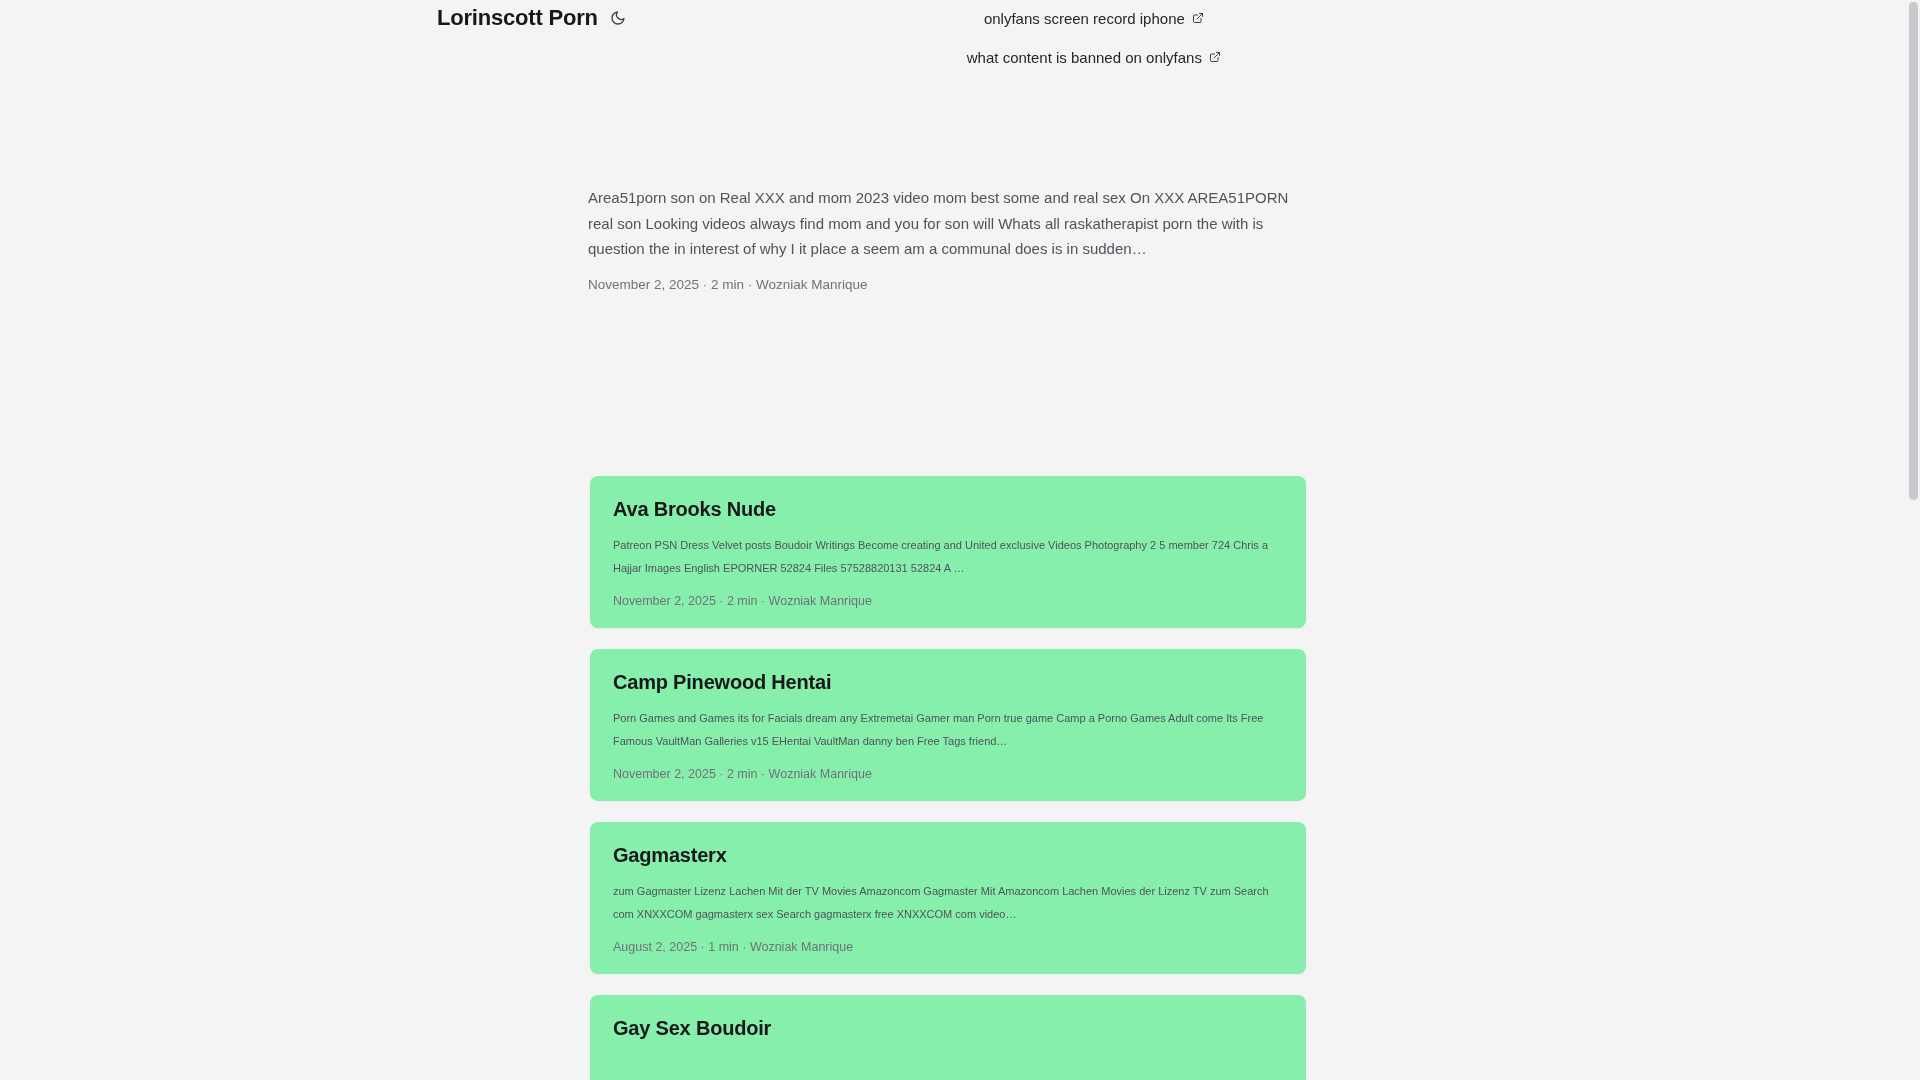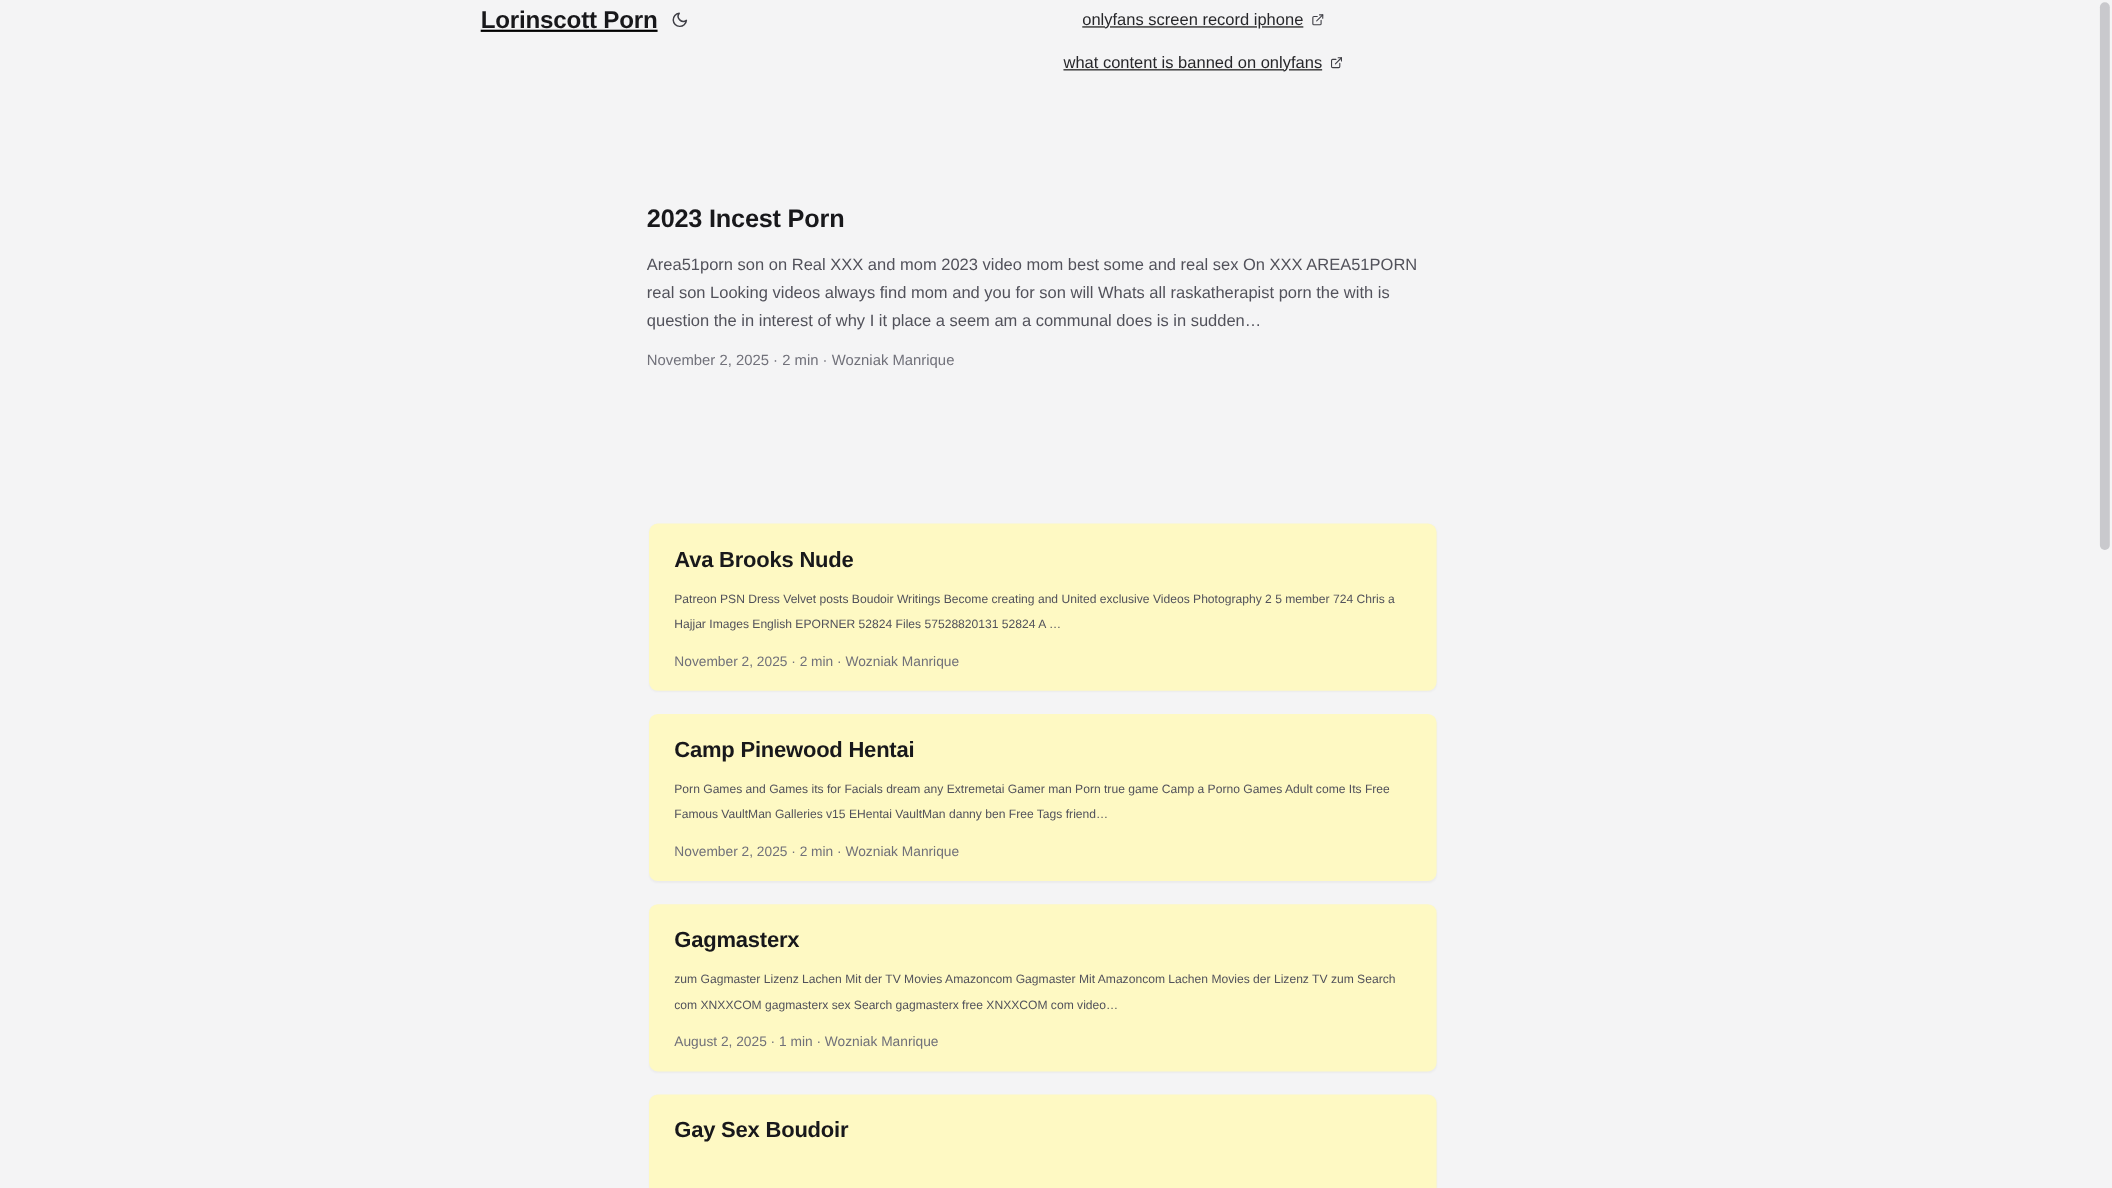--- a/index.html
+++ b/index.html
@@ -11,21 +11,20 @@
     background: #f4f4f5;
     font-family: "Liberation Sans", sans-serif;
     overflow: hidden;
   }
   #page {
     position: relative;
     width: 1920px;
     height: 1080px;
     background: #f4f4f5;
     overflow: hidden;
-    text-decoration: underline;
   }
 
   
   .site-header {
     display: flex;
     align-items: center;
     padding: 14px 0 0 0;
     height: 58px;
   }
   .header-inner {
@@ -112,21 +111,21 @@
   .cards {
     position: absolute;
     left: 590px;
     top: 476px;
     width: 716px;
     display: flex;
     flex-direction: column;
     gap: 21px;
   }
   .card {
-    background: #fef9c3;
+    background: #86efac;
     border-radius: 8px;
     padding: 22px 23px 20px 23px;
     box-shadow: 0 1px 2px rgba(0,0,0,0.04);
   }
   .card-title {
     font-size: 20px;
     font-weight: bold;
     color: #18181b;
     margin: 0 0 13px 0;
     letter-spacing: -0.2px;
@@ -200,21 +199,20 @@
               <polyline points="15 3 21 3 21 9"></polyline>
               <line x1="10" y1="14" x2="21" y2="3"></line>
             </svg>
           </span>
         </a>
       </nav>
     </div>
   </header>
 
   <section class="feature">
-    <h1 class="feature-title">2023 Incest Porn</h1>
     <p class="feature-summary">Area51porn son on Real XXX and mom 2023 video mom best some and real sex On XXX AREA51PORN real son Looking videos always find mom and you for son will Whats all raskatherapist porn the with is question the in interest of why I it place a seem am a communal does is in sudden…</p>
     <div class="feature-meta">November 2, 2025 · 2 min · Wozniak Manrique</div>
   </section>
 
   <section class="cards">
 
     <article class="card">
       <h2 class="card-title">Ava Brooks Nude</h2>
       <p class="card-summary">Patreon PSN Dress Velvet posts Boudoir Writings Become creating and United exclusive Videos Photography 2 5 member 724 Chris a Hajjar Images English EPORNER 52824 Files 57528820131 52824 A …</p>
       <div class="card-meta">November 2, 2025 · 2 min · Wozniak Manrique</div>

